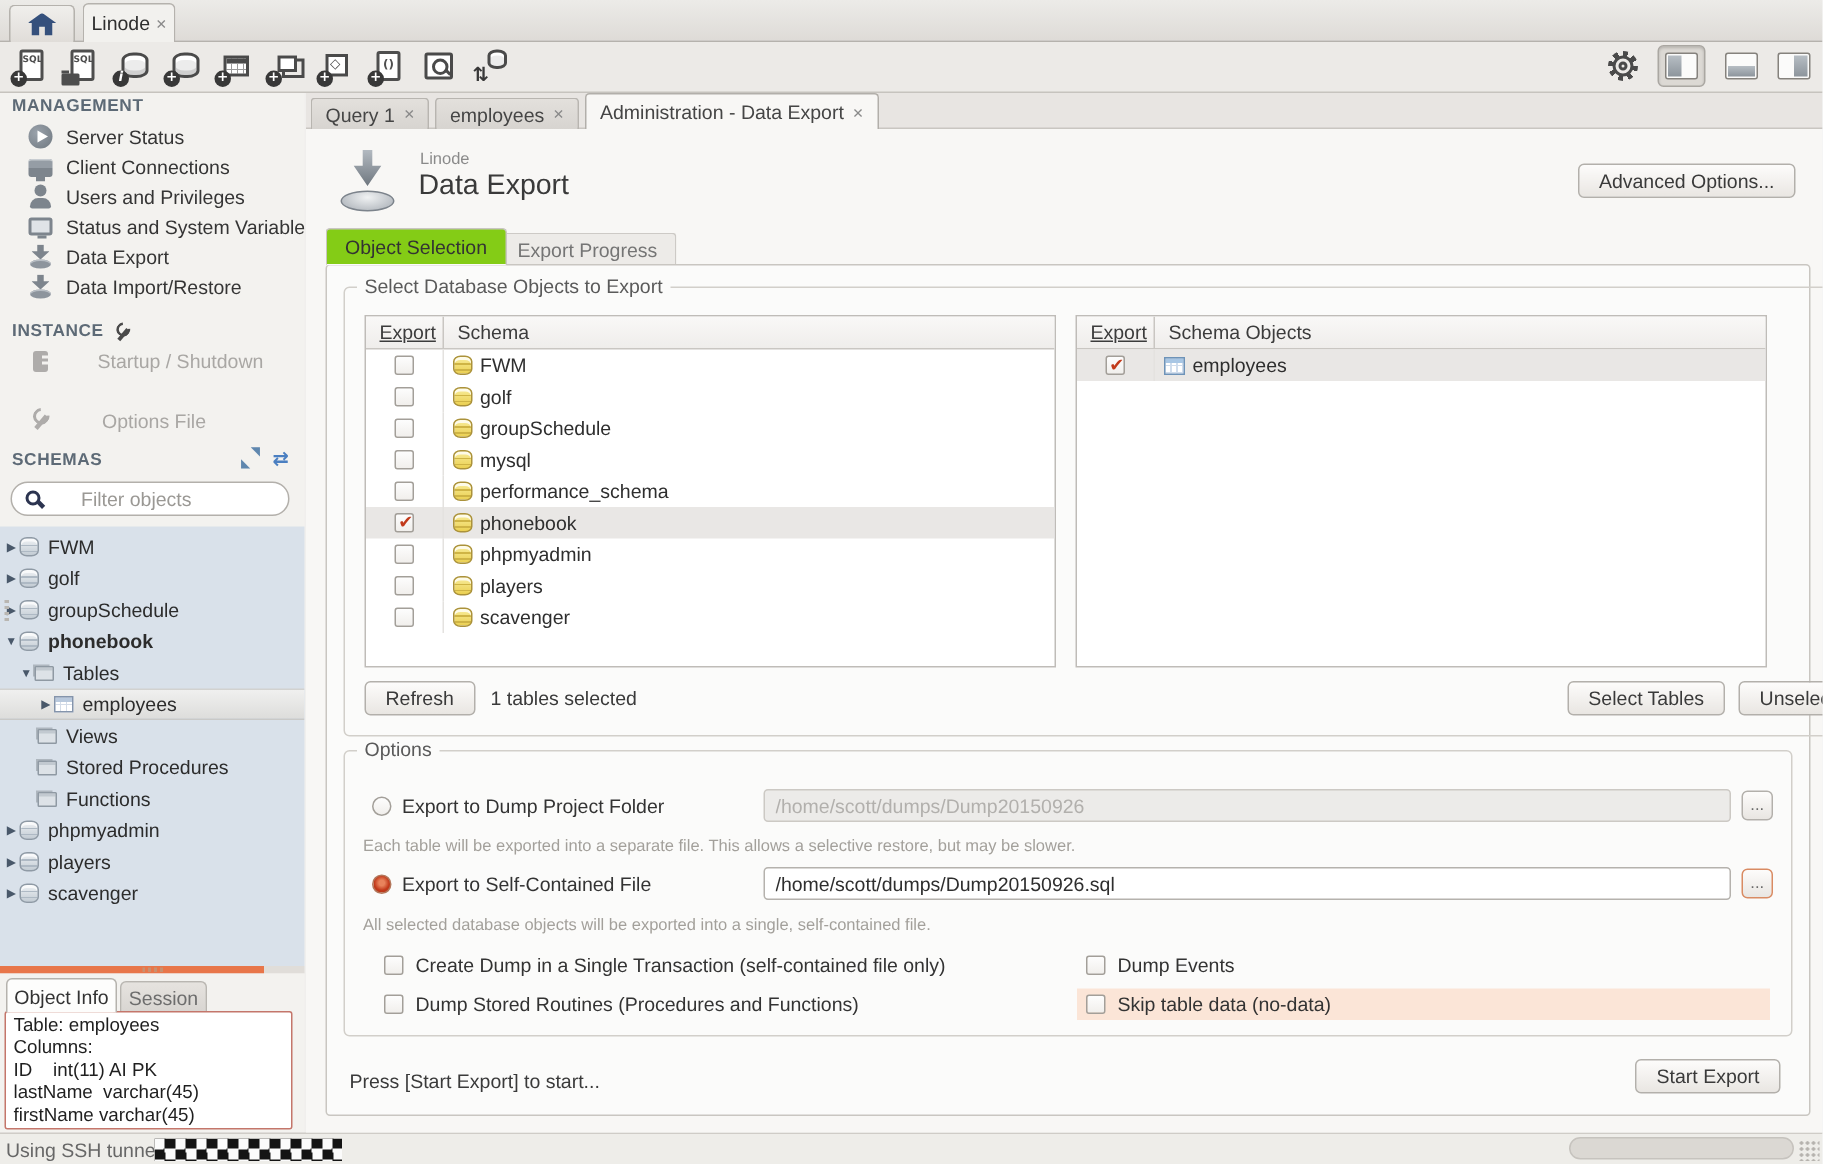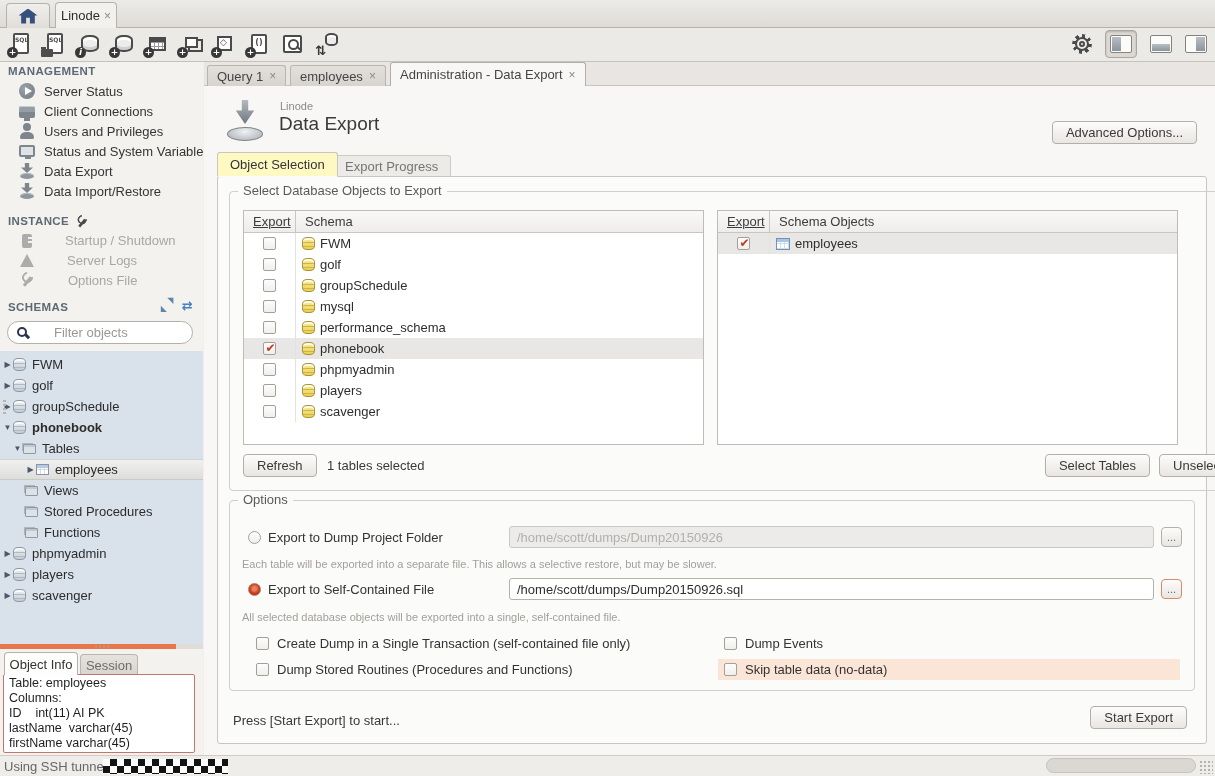--- a/index.html
+++ b/index.html
@@ -152,24 +152,24 @@
 
   #hdr-icon { position:absolute; left:22px; top:14px; width:38px; height:44px; }
   .dl-arrow { position:absolute; left:9px; top:0; width:20px; height:24px; background:linear-gradient(#b3bac1,#6f777f);
     clip-path:polygon(34% 0,66% 0,66% 44%,96% 44%,50% 100%,4% 44%,34% 44%); }
   .dl-disk { position:absolute; left:1px; top:27px; width:36px; height:14px; border-radius:50%; border:1px solid #7c838b;
     background:radial-gradient(ellipse at 50% 30%, #f0f2f3, #a7adb4); }
   #hdr-conn { position:absolute; left:76px; top:14px; font-size:11px; color:#8a8a8a; }
   #hdr-title { position:absolute; left:75px; top:27px; font-size:19px; color:#3a3a3a; }
   .btn { display:inline-flex; align-items:center; justify-content:center; height:23px; padding:0 13px;
     background:linear-gradient(#fdfcfb,#e9e6e2); border:1px solid #b3b0ab; border-radius:4px; color:#3a3a3a; font-size:13px; cursor:default; white-space:nowrap; }
-  #adv-btn { position:absolute; right:18px; top:35px; }
+  #adv-btn { position:absolute; right:18px; top:23px; }
 
   .subtab { position:absolute; display:flex; align-items:center; padding:0 12px; cursor:default; }
-  #subtab-objsel { left:13px; top:66px; height:25px; background:#fef9c3; border:1px solid #c9c6c1; border-bottom:1px solid #fbfbfa; border-radius:3px 3px 0 0; color:#333; z-index:3; }
+  #subtab-objsel { left:13px; top:66px; height:25px; background:#84cc16; border:1px solid #c9c6c1; border-bottom:1px solid #fbfbfa; border-radius:3px 3px 0 0; color:#333; z-index:3; }
   #subtab-progress { left:128px; top:69px; height:22px; background:#edebe8; border:1px solid #cdcac6; border-bottom:none; border-radius:3px 3px 0 0; color:#757575; z-index:1; }
   #contentbox { position:absolute; left:13px; top:90px; width:990px; height:568px; background:#fbfbfa; border:1px solid #c9c6c1; border-radius:3px; z-index:2; }
 
   .group { position:absolute; border:1px solid #d2cfca; border-radius:4px; }
   .group-label { position:absolute; top:-9px; left:8px; background:#fbfbfa; padding:0 5px; color:#5a5a5a; }
   #group-objects { left:11px; top:14px; width:1048px; height:300px; }
   #group-options { left:11px; top:323px; width:966px; height:191px; }
 
   .dtable { position:absolute; top:18px; width:461px; height:235px; background:#fff; border:1px solid #bfbcb8; overflow:hidden; }
   #table-schemas { left:13px; } #table-objects { left:487px; }
@@ -311,24 +311,20 @@
     </div>
 
   <div class="side-h" style="top:152px;">
     <span>INSTANCE</span>
     <span class="mi mi-sm mi-wrench wrench-dark"></span>
   </div>
   <div class="side-item dis" style="top:168px;">
       <span class="mi mi-srv"></span>
       <span>Startup / Shutdown</span>
     </div>
-  <div class="side-item dis" style="top:188px;">
-      <span class="mi mi-warn"></span>
-      <span>Server Logs</span>
-    </div>
   <div class="side-item dis" style="top:208px;">
       <span class="mi mi-wrench"></span>
       <span>Options File</span>
     </div>
 
   <div class="side-h" style="top:239px; width:195px;">
     <span>SCHEMAS</span>
     <span id="schemas-icons">
       <span class="sch-exp"></span>
       <span class="sch-refresh">⇄</span>

